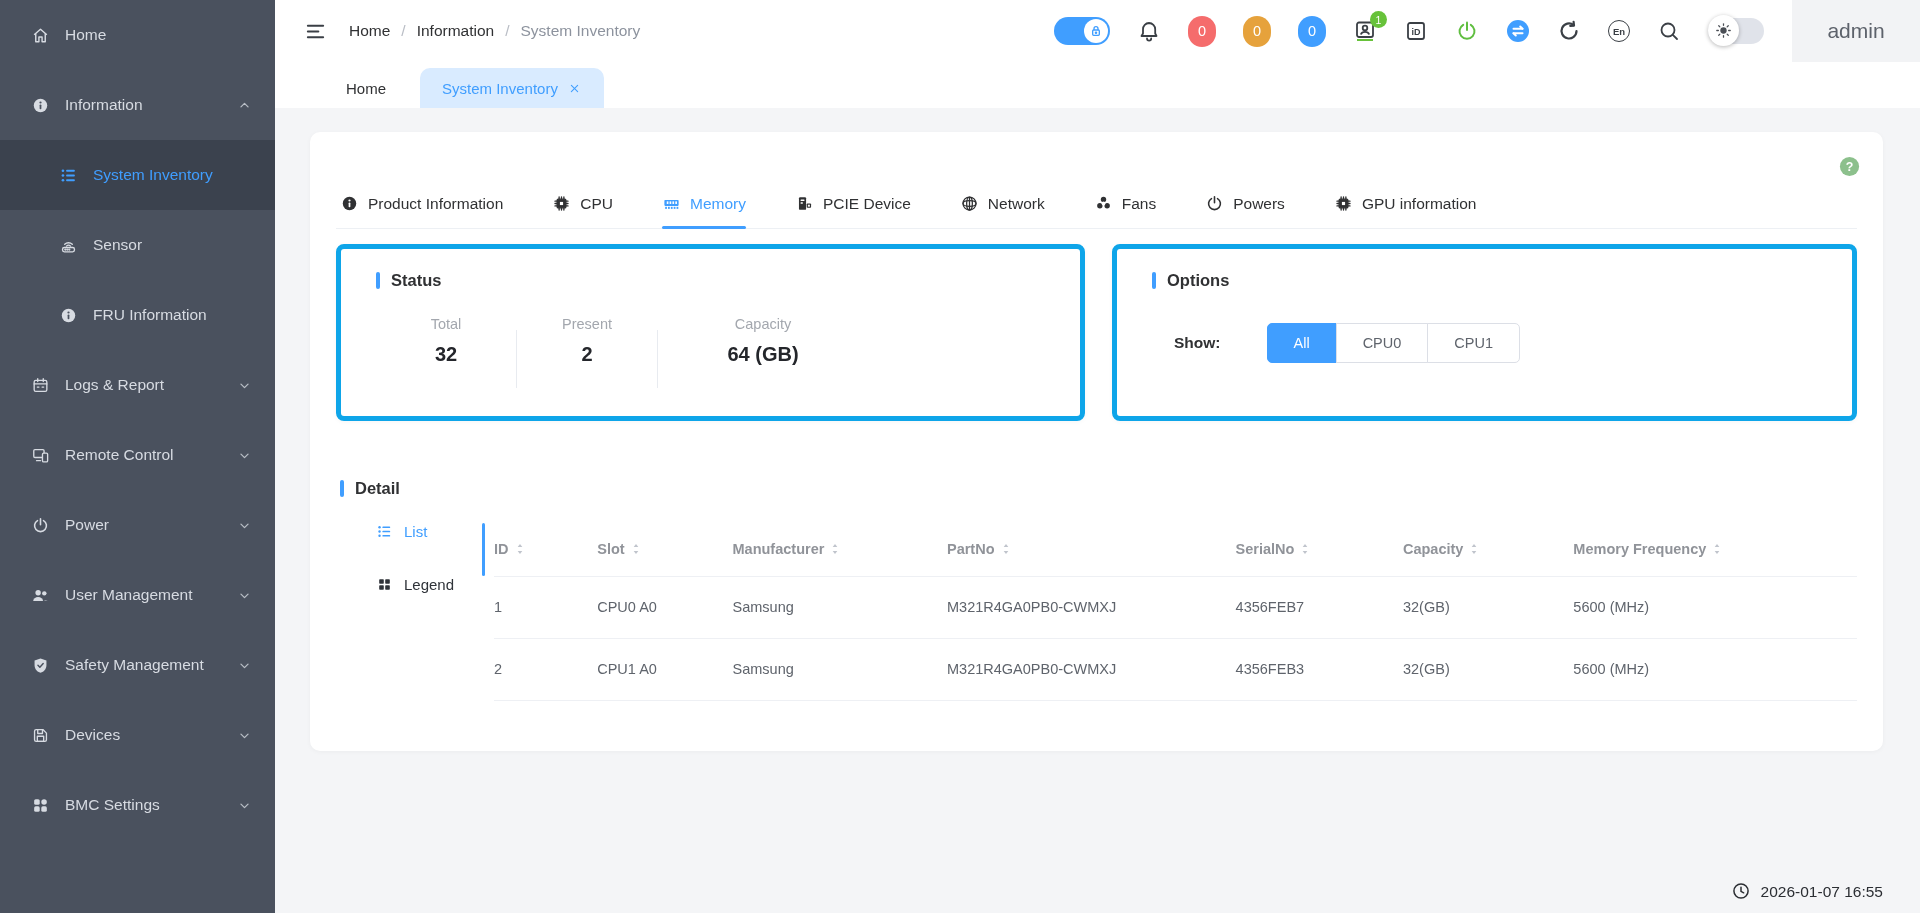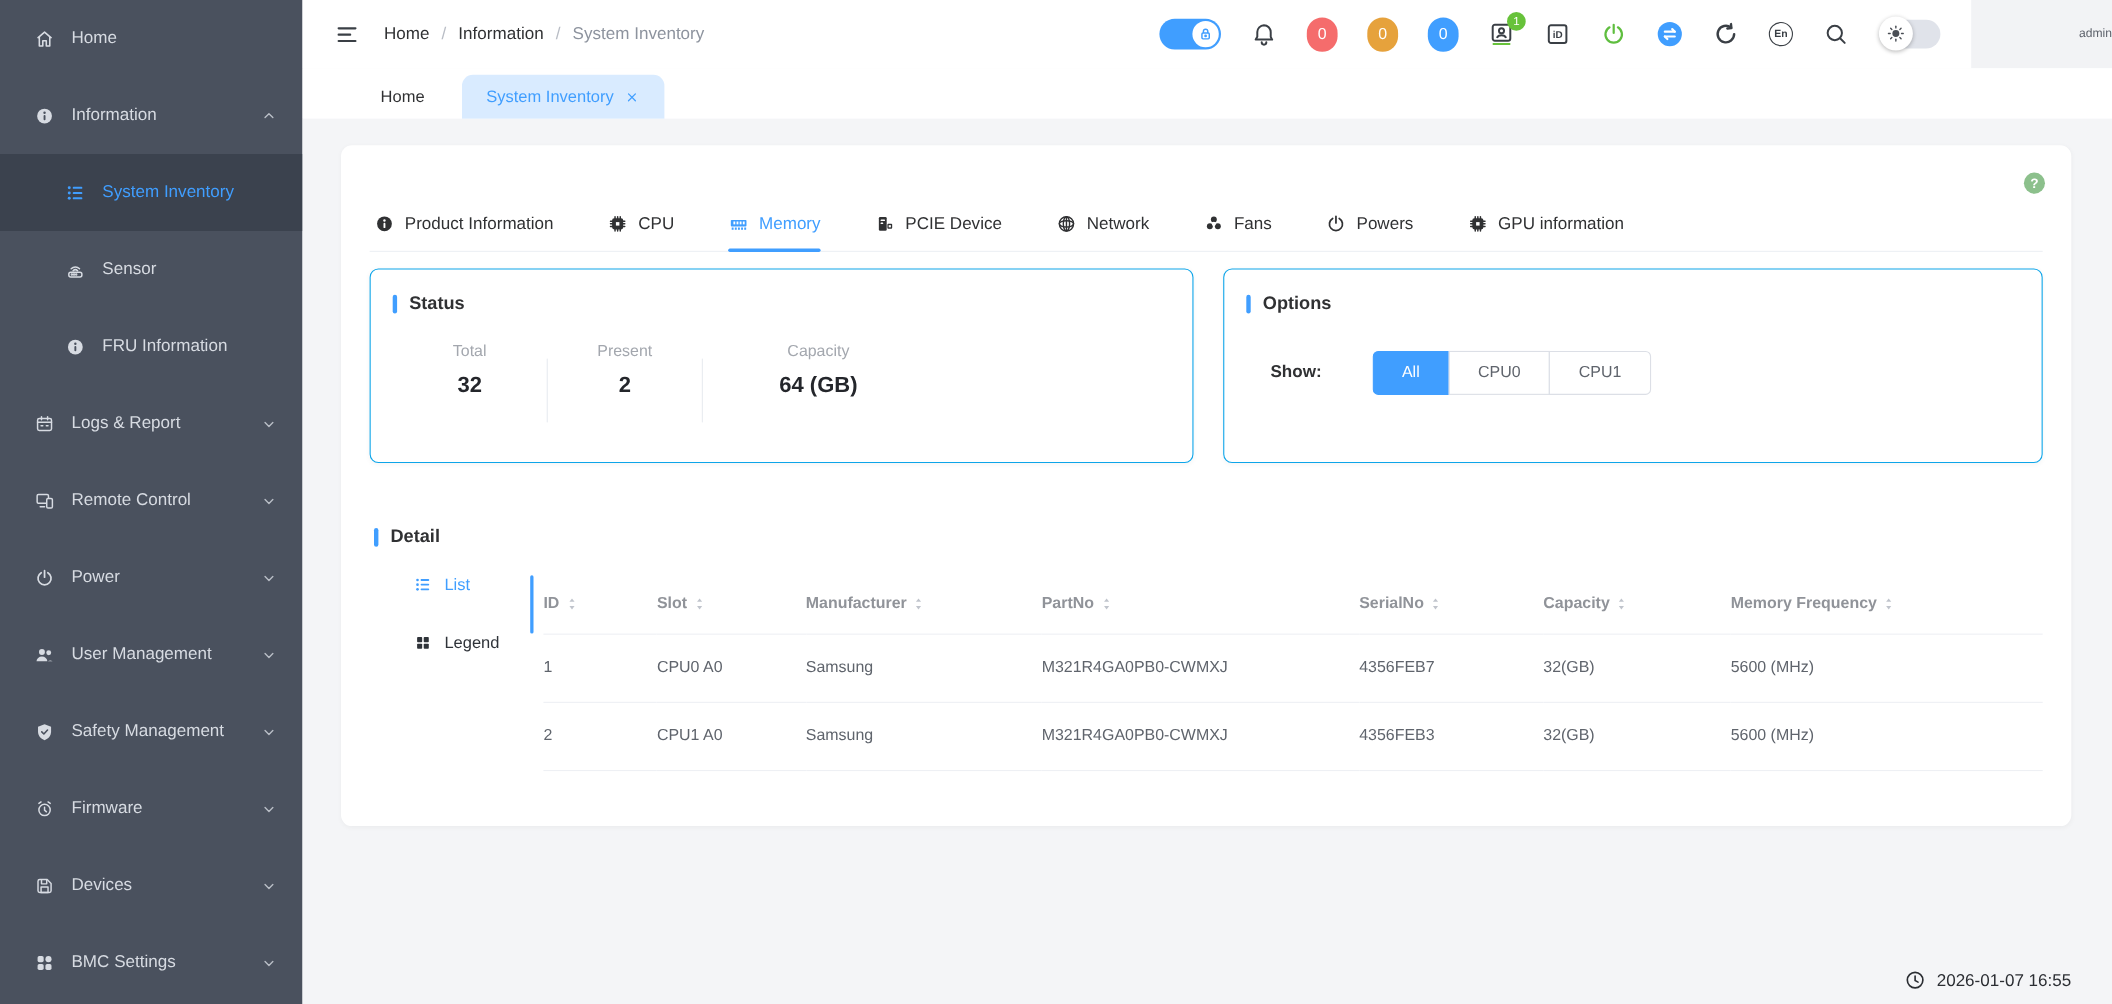--- a/index.html
+++ b/index.html
@@ -31,41 +31,41 @@
   .switch .knob{position:absolute;right:2px;top:2px;width:24px;height:24px;border-radius:50%;background:#fff;color:#409eff;display:flex;align-items:center;justify-content:center}
   .switch .knob .ic{width:16px;height:16px}
   .icon-btn{width:24px;height:24px;color:#3a3f45;cursor:pointer;position:relative;flex-shrink:0}
   .icon-btn.green{color:#5fbe3f}
   .counter{min-width:28px;height:31px;border-radius:16px;display:flex;align-items:center;justify-content:center;color:#fff;font-size:14.5px;cursor:pointer;padding:0 7px;flex-shrink:0}
   .mini-badge{position:absolute;top:-8px;right:-10px;min-width:17px;height:17px;border-radius:9px;background:#67c23a;color:#fff;font-size:10.5px;display:flex;align-items:center;justify-content:center;padding:0 3px}
   .lang-btn{width:22px;height:22px;border:1.8px solid #3a3f45;border-radius:50%;display:flex;align-items:center;justify-content:center;font-size:9.5px;font-weight:bold;color:#3a3f45;cursor:pointer;flex-shrink:0}
   .theme-switch{width:56px;height:26px;border-radius:13px;background:#e0e3ea;position:relative;cursor:pointer;flex-shrink:0}
   .theme-switch .knob{position:absolute;left:0;top:-3px;width:31px;height:31px;border-radius:50%;background:#fff;box-shadow:0 1px 4px rgba(0,0,0,.28);display:flex;align-items:center;justify-content:center;color:#4a4e55}
   .theme-switch .knob .ic{width:19px;height:19px}
-  .admin{height:62px;min-width:128px;background:#f2f3f5;display:flex;align-items:center;justify-content:flex-end;font-size:11px;color:#5d626b;cursor:pointer;flex-shrink:0}
+  .admin{height:62px;min-width:128px;background:#f2f3f5;display:flex;align-items:center;justify-content:center;font-size:21px;color:#5d626b;cursor:pointer;flex-shrink:0}
 
   
   .tabstrip{height:46px;background:#fff;display:flex;align-items:flex-end;padding-left:59px;flex-shrink:0}
   .ts-tab{height:40px;display:flex;align-items:center;font-size:15px;color:#303133;padding:0 12px;cursor:pointer}
   .ts-tab.active{background:#d9ebff;border-radius:10px 10px 0 0;color:#409eff;margin-left:22px;padding:0 22px;gap:9px}
   .ts-close{width:15px;height:15px;color:#409eff;cursor:pointer}
 
   
   .content{flex:1;display:flex;flex-direction:column;background:#f4f5f7;padding:24px 37px 0 35px;overflow:hidden}
   .card{background:#fff;border-radius:10px;min-height:619px;position:relative;padding:0 26px;box-shadow:0 1px 5px rgba(0,0,0,.04)}
   .help{position:absolute;top:23px;right:22px;width:23px;height:23px;cursor:pointer}
 
   .tabs{display:flex;gap:49px;padding-top:62px;padding-left:4px;border-bottom:1px solid #edf0f4}
   .tab{display:flex;align-items:center;gap:9px;font-size:15.5px;color:#303133;padding-bottom:15px;position:relative;cursor:pointer;white-space:nowrap;--ibg:#fff}
   .tab .ic{width:19px;height:19px;flex-shrink:0}
   .tab.active{color:#409eff}
   .tab.active::after{content:"";position:absolute;left:0;right:0;bottom:-1px;height:3px;background:#409eff;border-radius:2px}
 
   .panels{display:flex;gap:27px;margin-top:15px}
-  .panel{border:1px solid #0ea5e9;border-radius:8px;height:177px;box-shadow:0 1px 5px rgba(0,0,0,.04);padding:22px 20px}
+  .panel{border:5px solid #0ea5e9;border-radius:8px;height:177px;box-shadow:0 1px 5px rgba(0,0,0,.04);padding:22px 35px}
   .panel.status{width:749px;flex-shrink:0}
   .panel.options{flex:1}
   .ptitle{display:flex;align-items:center;gap:11px;font-size:16.5px;font-weight:bold;color:#303133}
   .ptitle::before{content:"";width:4px;height:17px;background:#409eff;border-radius:2px;flex-shrink:0}
 
   .stats{display:flex;margin-top:26px}
   .stat{display:flex;flex-direction:column;align-items:center}
   .stat .sl{font-size:14.5px;color:#a3a7ae}
   .stat .sv{font-size:20px;font-weight:bold;color:#24262b;margin-top:11px}
   .stat.c1{width:140px}.stat.c2{width:140px}.stat.c3{width:210px}
@@ -224,36 +224,20 @@
         </span>
       </div>
       <div class="side-item">
         <span class="ic">
           <svg viewBox="0 0 24 24">
             <path d="M12 3 L19.5 5.8 V11.5 C19.5 16.6 16.4 19.9 12 21.3 C7.6 19.9 4.5 16.6 4.5 11.5 V5.8 Z" fill="currentColor"></path>
             <polyline points="8.8 11.8 11.2 14.2 15.4 9.6" fill="none" stroke="var(--ibg,#fff)" stroke-width="1.8" stroke-linecap="round" stroke-linejoin="round"></polyline>
           </svg>
         </span>
         <span>Safety Management</span>
-        <span class="chev">
-          <svg viewBox="0 0 24 24" fill="none" stroke="currentColor" stroke-width="1.8" stroke-linecap="round" stroke-linejoin="round">
-            <polyline points="7 10 12 15 17 10"></polyline>
-          </svg>
-        </span>
-      </div>
-      <div class="side-item">
-        <span class="ic">
-          <svg viewBox="0 0 24 24" fill="none" stroke="currentColor" stroke-width="1.7" stroke-linecap="round">
-            <circle cx="12" cy="13" r="6.5"></circle>
-            <path d="M12 10 v3.2 l2.2 2"></path>
-            <path d="M5.5 5.5 L8 3.8"></path>
-            <path d="M18.5 5.5 L16 3.8"></path>
-          </svg>
-        </span>
-        <span>Firmware</span>
         <span class="chev">
           <svg viewBox="0 0 24 24" fill="none" stroke="currentColor" stroke-width="1.8" stroke-linecap="round" stroke-linejoin="round">
             <polyline points="7 10 12 15 17 10"></polyline>
           </svg>
         </span>
       </div>
       <div class="side-item">
         <span class="ic">
           <svg viewBox="0 0 24 24" fill="none" stroke="currentColor" stroke-width="1.7" stroke-linejoin="round">
             <path d="M4.5 6.5 A2 2 0 0 1 6.5 4.5 H15 L19.5 9 V17.5 A2 2 0 0 1 17.5 19.5 H6.5 A2 2 0 0 1 4.5 17.5 Z"></path>

